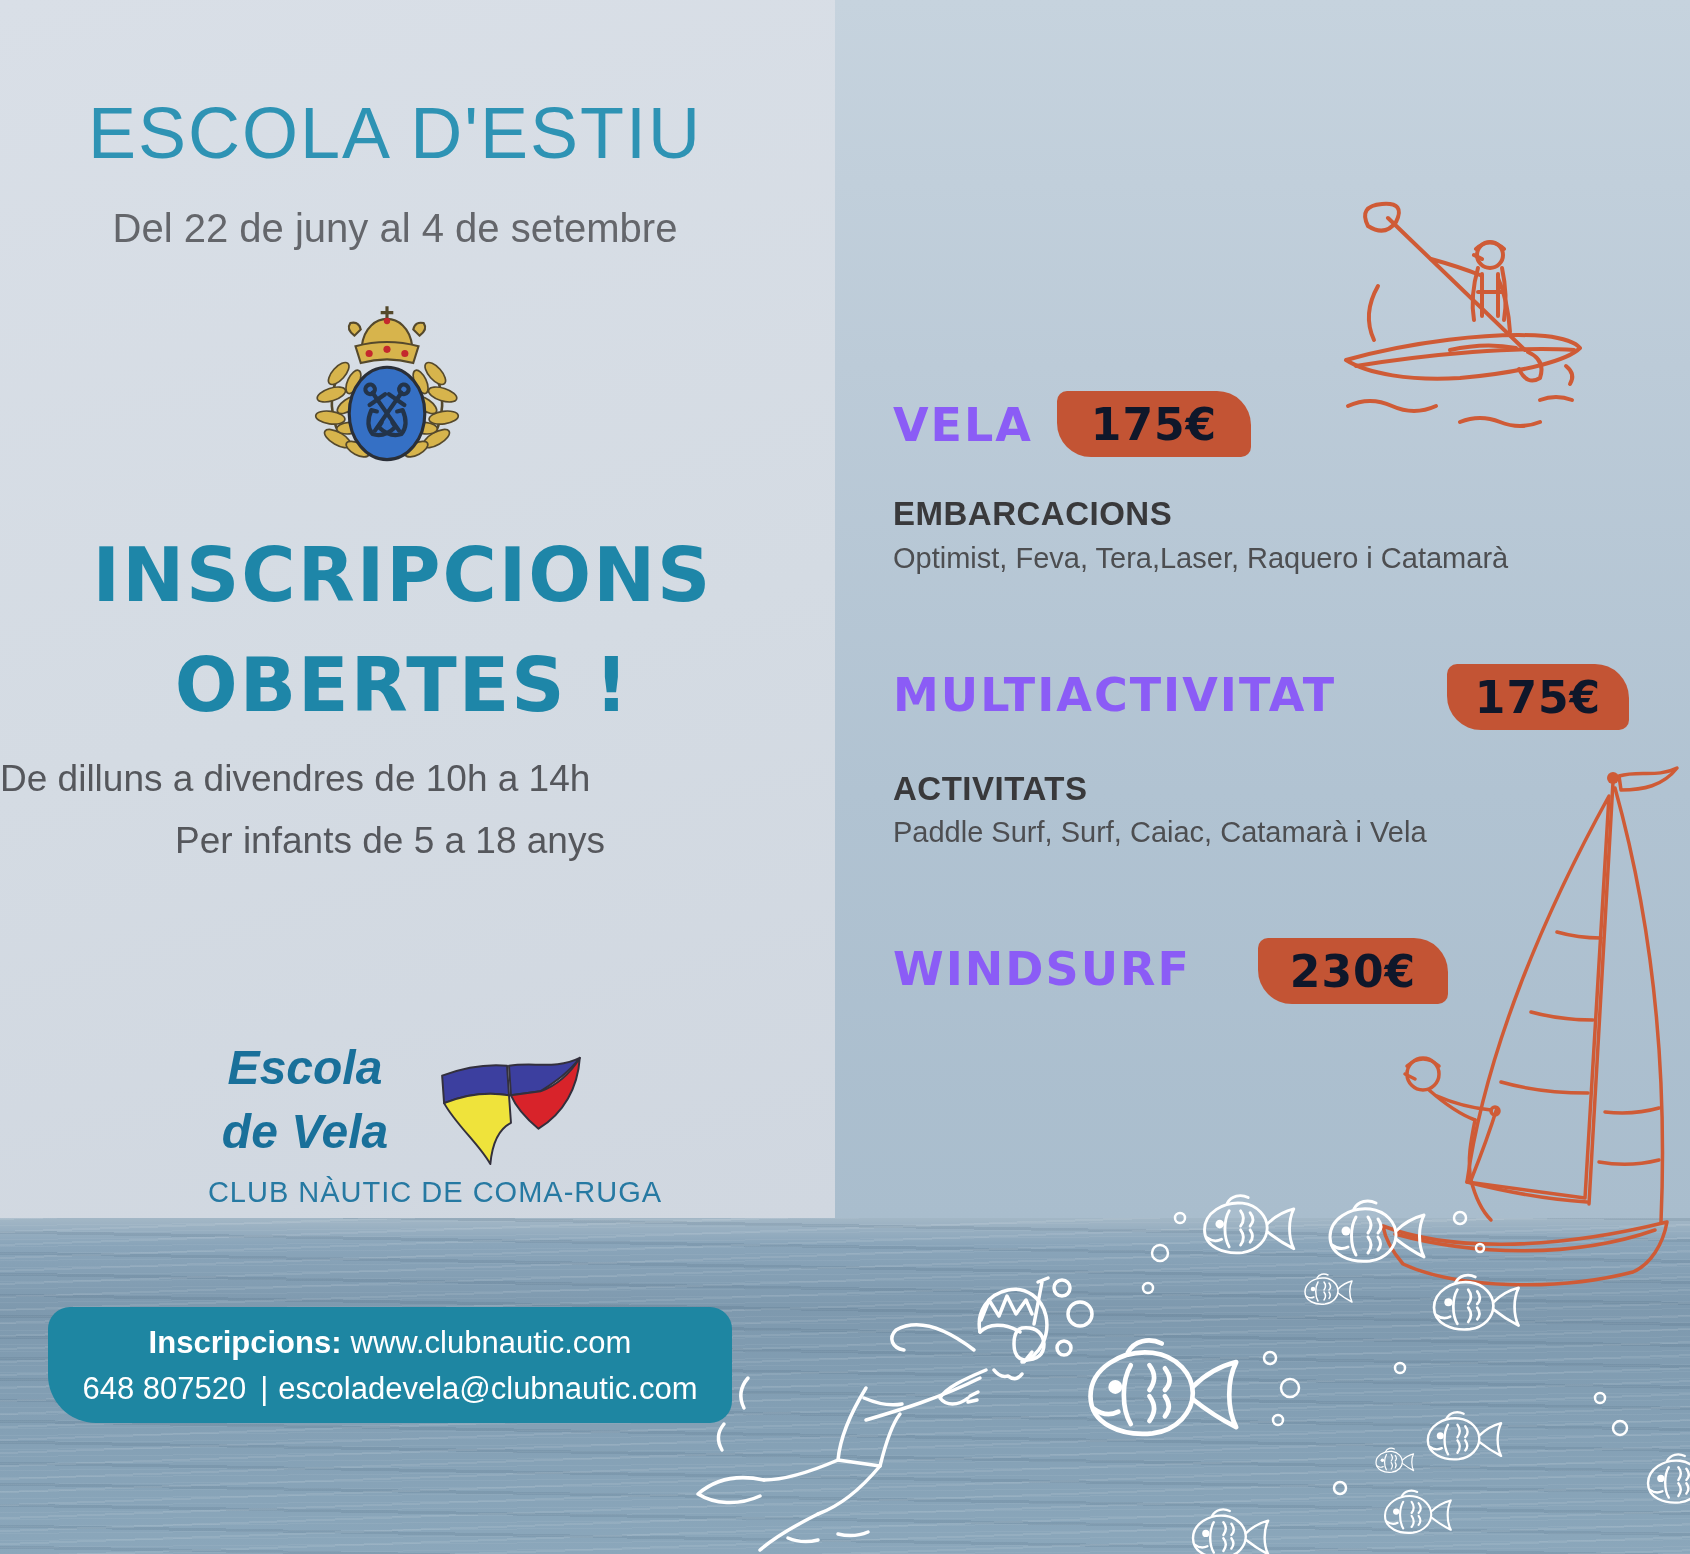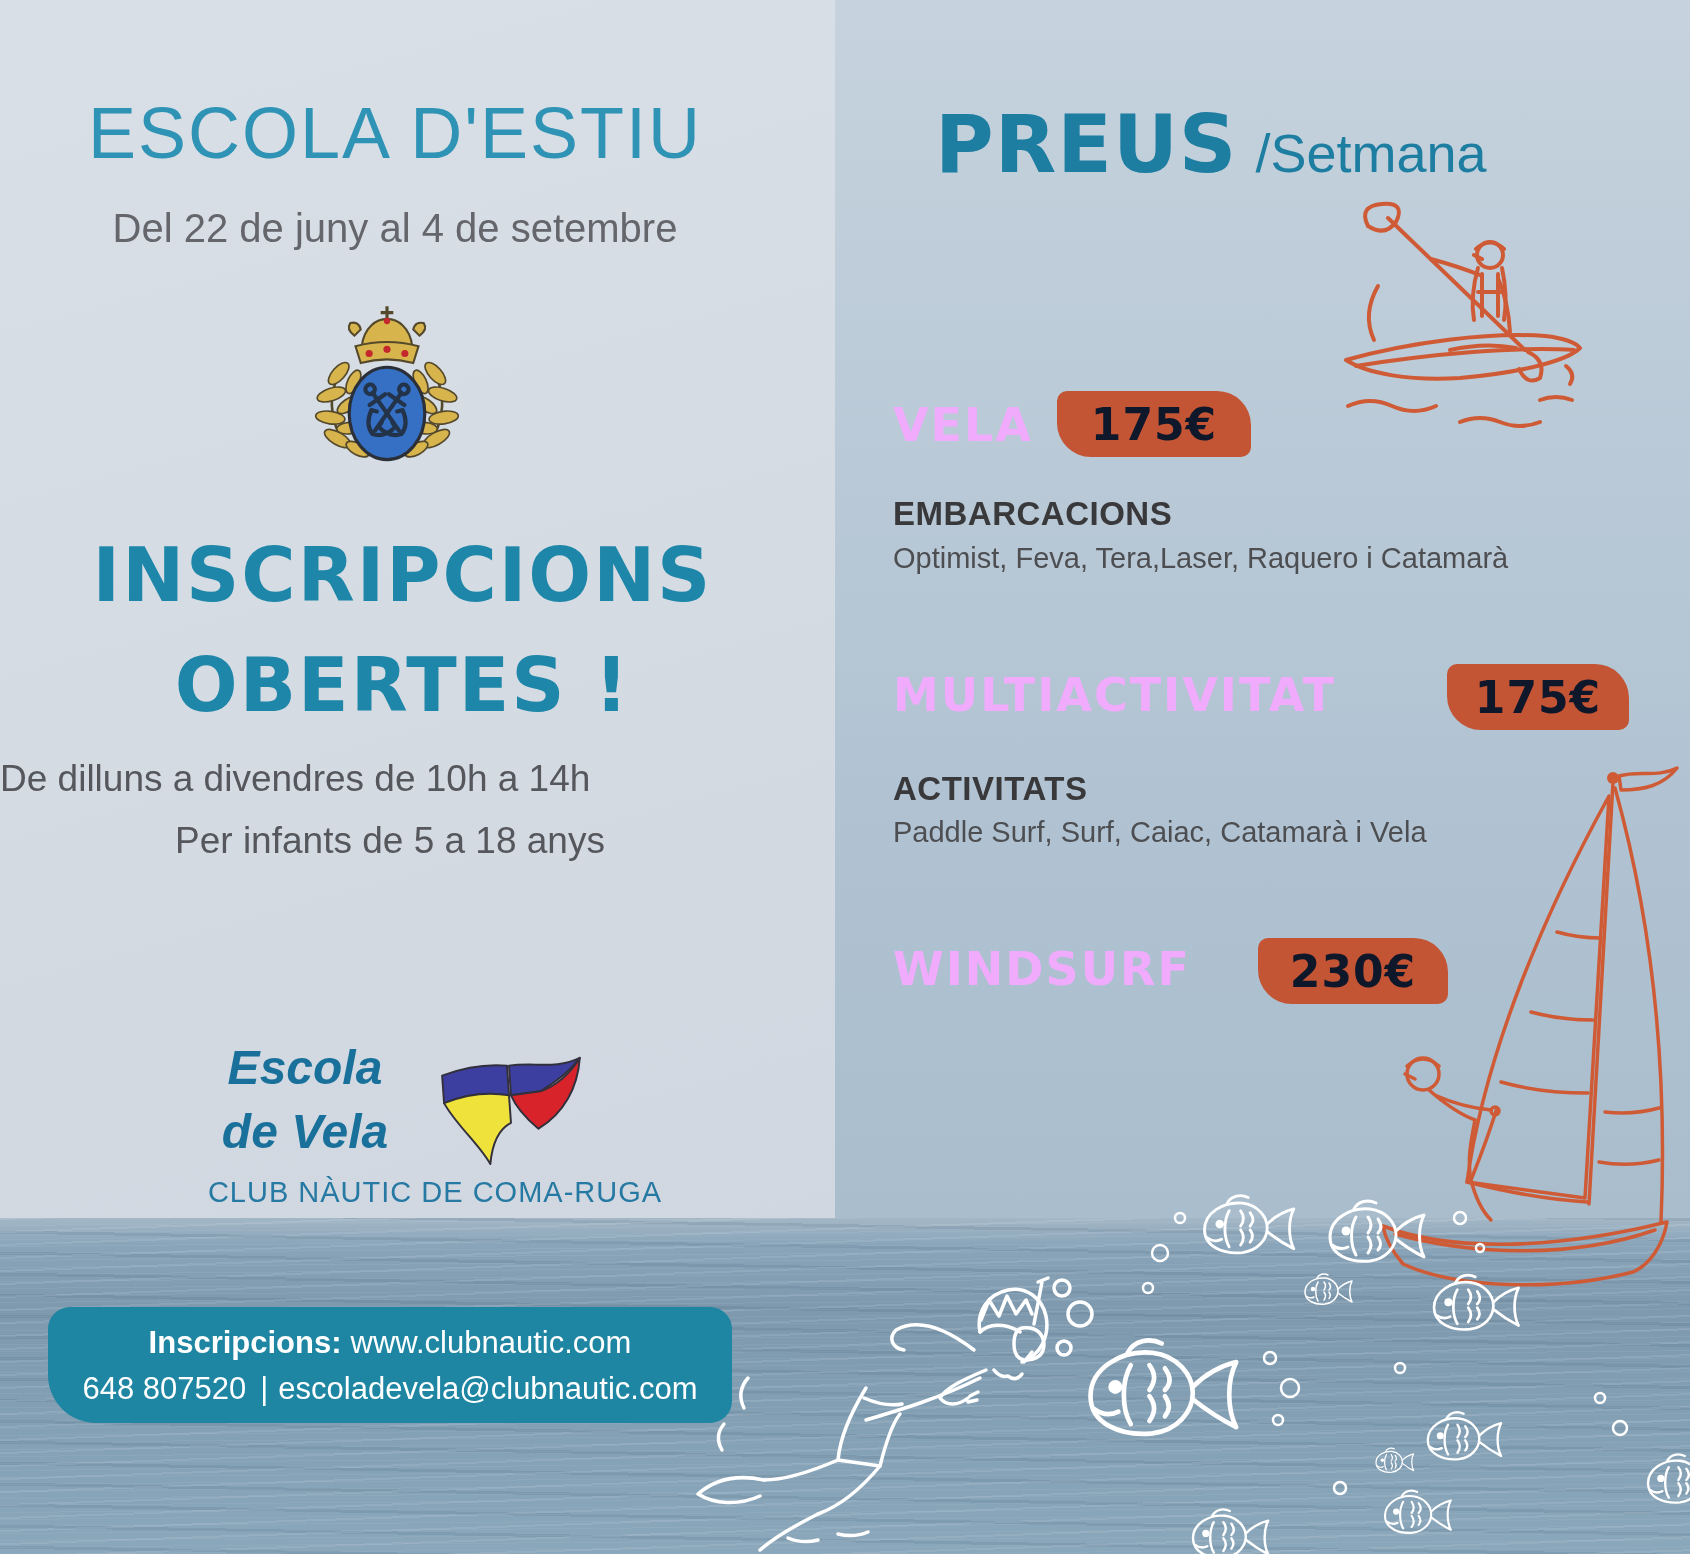--- a/index.html
+++ b/index.html
@@ -38,21 +38,21 @@
   .cline{left:48px;width:684px;text-align:center;color:#ffffff;font-size:31px;}
   .cl1{top:1325px;} .cl2{top:1371px;}
   .cline .b{font-weight:700;margin-right:9px;}
   .cline .sep{margin:0 10px 0 14px;}
 
   .preusWrap{left:935px;top:98px;display:flex;align-items:baseline;}
   .preus{font-size:80px;color:#1d7ea2;letter-spacing:1px;}
   .setmana{font-size:54px;color:#1d7ea2;margin-left:18px;font-weight:400;
            font-family:"Liberation Sans",sans-serif;}
 
-  .itemName{font-size:46px;letter-spacing:2px;color:#f0abfc;}
+  .itemName{font-size:46px;letter-spacing:2px;color:#8b5cf6;}
   .in1{left:893px;top:398px;} .in2{left:893px;top:668px;} .in3{left:893px;top:942px;}
   .badge{background:#c35434;color:#0f172a;border-radius:10px 34px 10px 34px;
          display:flex;align-items:center;justify-content:center;font-size:44px;letter-spacing:1px;}
   .bd1{left:1057px;top:391px;width:194px;height:66px;}
   .bd2{left:1447px;top:664px;width:182px;height:66px;}
   .bd3{left:1258px;top:938px;width:190px;height:66px;}
   .cat{font-size:33px;font-weight:700;color:#39393b;letter-spacing:.5px;}
   .ct1{left:893px;top:495px;} .ct2{left:893px;top:770px;}
   .det{font-size:29px;color:#4d4e51;}
   .dt1{left:893px;top:542px;} .dt2{left:893px;top:816px;}
@@ -146,24 +146,20 @@
   <div class="abs club">CLUB NÀUTIC DE COMA-RUGA</div>
 
   <div class="abs contactBox"></div>
   <div class="abs cline cl1">
     <span class="b">Inscripcions:</span><span>www.clubnautic.com</span>
   </div>
   <div class="abs cline cl2">
     <span>648 807520</span><span class="sep">|</span><span>escoladevela@clubnautic.com</span>
   </div>
 
-  <div class="abs preusWrap">
-    <span class="preus heavy">PREUS</span>
-    <span class="setmana">/Setmana</span>
-  </div>
 
   <div class="abs kayaker">
     <svg width="255" height="245" viewBox="0 0 255 245">
       <g fill="none" stroke="#cf5b36" stroke-width="4" stroke-linecap="round" stroke-linejoin="round">
         <path d="M38,26 Q28,6 52,4 Q76,2 66,22 Q55,37 38,26 Z"></path>
         <line x1="58" y1="18" x2="195" y2="150"></line>
         <path d="M198,152 Q216,160 210,178 Q197,186 189,169"></path>
         <circle cx="160" cy="55" r="13"></circle>
         <path d="M146,49 Q160,36 174,49 M144,55 L152,59"></path>
         <path d="M148,68 Q140,96 144,120 M172,68 Q178,96 174,120 M148,92 L173,92 M152,74 L152,116 M168,74 L168,116"></path>

